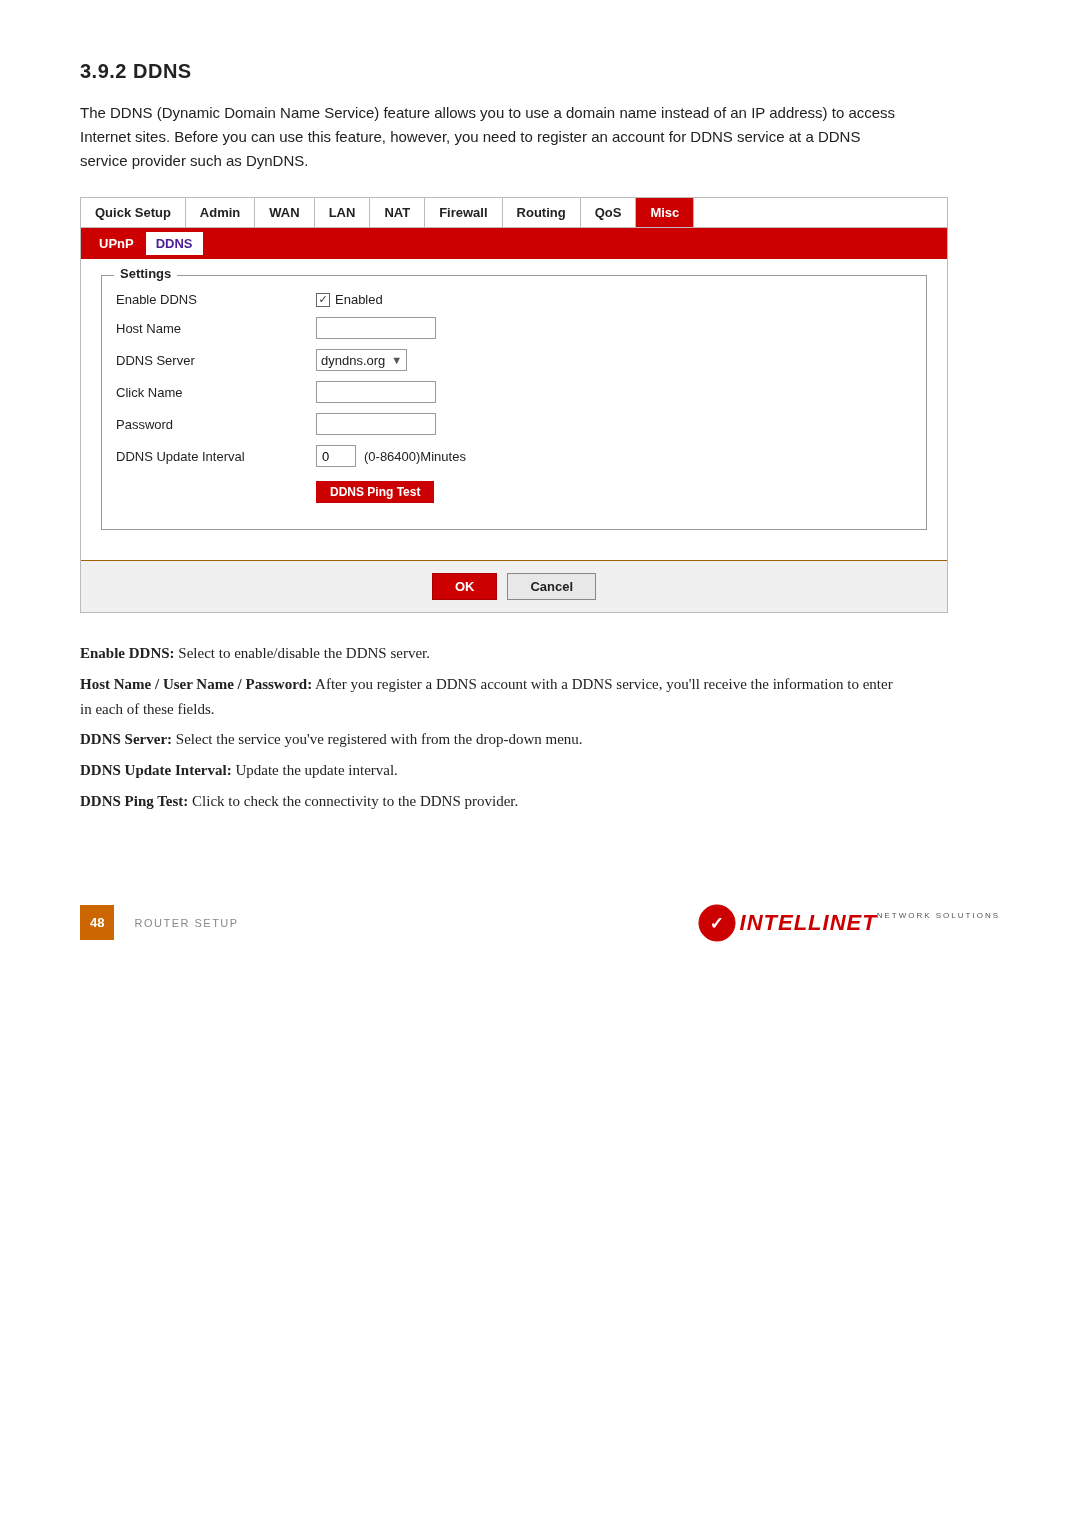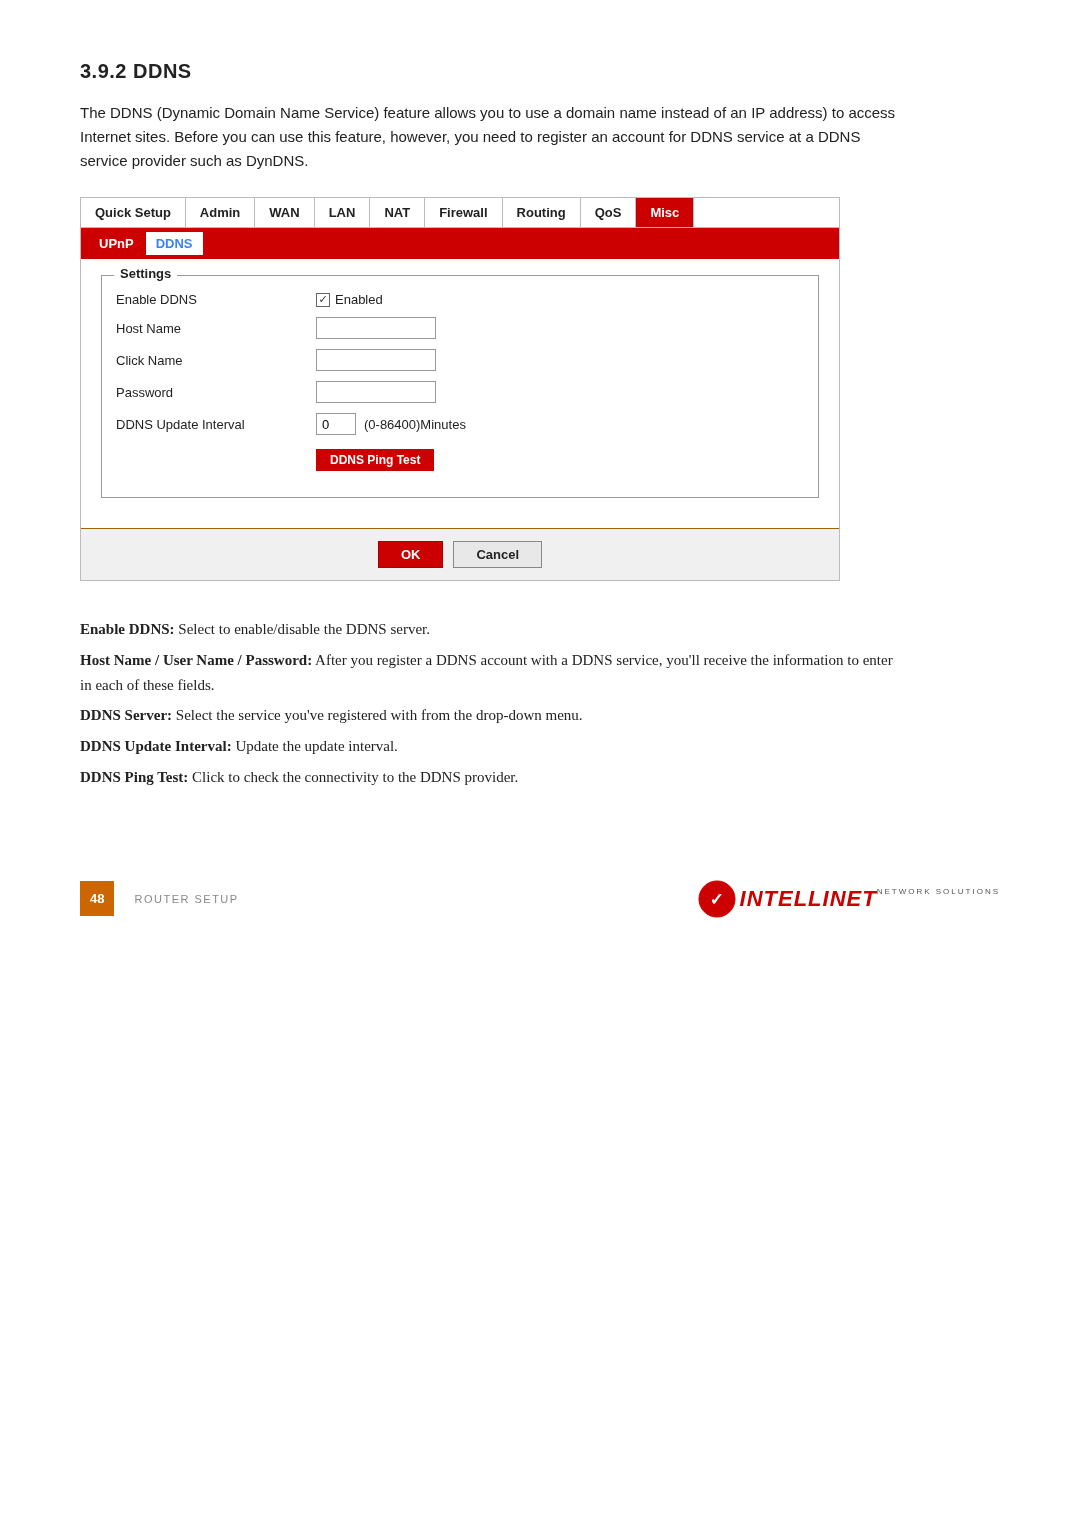--- a/index.html
+++ b/index.html
@@ -23,22 +23,22 @@
     .intro-text {
       font-size: 15px;
       line-height: 1.6;
       margin-bottom: 24px;
       max-width: 820px;
     }
 
     
     .router-panel {
       border: 1px solid #bbb;
-      width: 760px;
-      margin-bottom: 36px;
+      width: 868px;
+      margin-bottom: 28px;
     }
 
     .nav-bar {
       display: flex;
       align-items: stretch;
       background: #fff;
       border-bottom: 1px solid #bbb;
     }
 
     .nav-item {
@@ -71,21 +71,21 @@
       font-size: 13px;
       font-weight: bold;
       color: #fff;
       cursor: pointer;
       border: none;
       background: transparent;
     }
 
     .sub-nav-item.active {
       background: #fff;
-      color: #3b82f6;
+      color: #4c1d95;
       border-radius: 0;
     }
 
     .panel-body {
       padding: 16px 20px;
       background: #fff;
     }
 
     .settings-group {
       border: 1px solid #999;
@@ -338,20 +338,29 @@
         </div>
       </div>
 
       <div class="form-row">
         <span class="form-label">Host Name</span>
         <div class="form-control-area">
           <input class="form-input" type="text" value="" style="">
         </div>
       </div>
 
+      <div class="form-row">
+        <span class="form-label">DDNS Server</span>
+        <div class="form-control-area">
+          <div class="select-wrap">
+            <span>dyndns.org</span>
+            <span class="select-arrow">▼</span>
+          </div>
+        </div>
+      </div>
 
       <div class="form-row">
         <span class="form-label">Click Name</span>
         <div class="form-control-area">
           <input class="form-input" type="text" value="" style="">
         </div>
       </div>
 
       <div class="form-row">
         <span class="form-label">Password</span>

